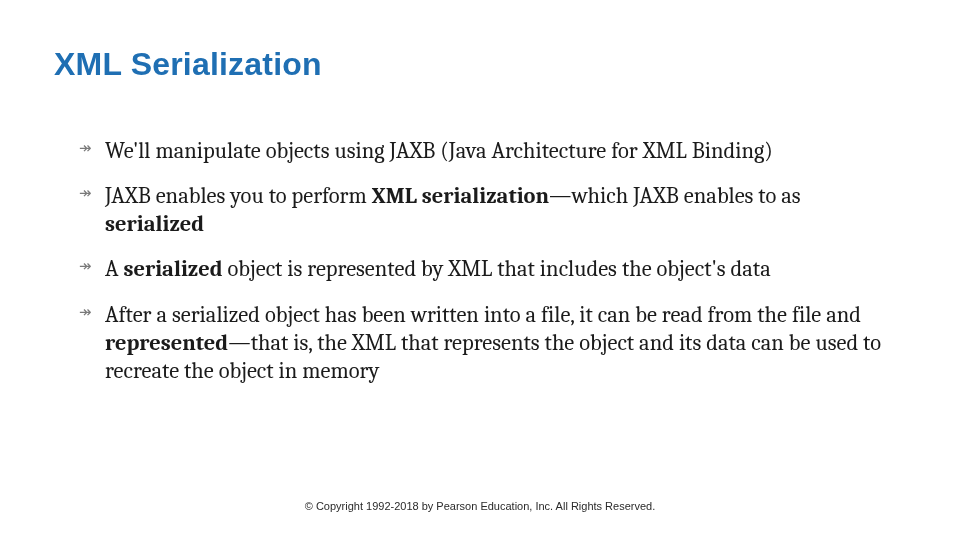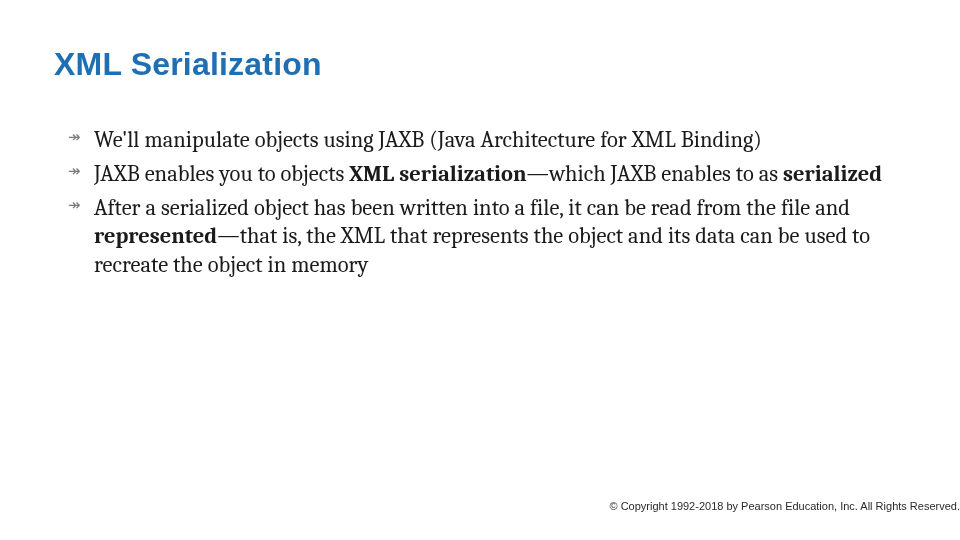--- a/index.html
+++ b/index.html
@@ -38,53 +38,54 @@
   ul.bullets {
     list-style: none;
     margin: 0;
     padding: 0;
   }
   ul.bullets > li {
     position: relative;
     padding-left: 28px;
     font-size: 22.5px;
     line-height: 1.25;
-    margin: 6px;
+    margin: 17px;
     color: #1b1b1b;
   }
   ul.bullets > li::before {
     content: "\21a0"; 
     position: absolute;
     left: 2px;
     top: 2px;
     font-size: 15px;
     color: #7a7a7a;
   }
   .b { font-weight: 700; }
   .footer {
     position: absolute;
     bottom: 28px;
     left: 0;
     right: 0;
-    text-align: right;
+    text-align: center;
     font-size: 11px;
     color: #2a2a2a;
     font-family: "Segoe UI", Arial, sans-serif;
   }
 </style>
 </head>
 <body>
 
 <div class="slide">
 
   <div class="title">XML Serialization</div>
 
   <div class="content">
     <ul class="bullets" id="bullet-list">
         <li><span>We'll manipulate objects using JAXB (Java Architecture for XML Binding)</span></li>
-        <li><span>JAXB enables you to objects </span><span class="b">XML serialization</span><span>—which JAXB enables to as </span><span class="b">serialized</span></li>
+        <li><span>JAXB enables you to perform </span><span class="b">XML serialization</span><span>—which JAXB enables to as </span><span class="b">serialized</span></li>
+        <li><span>A </span><span class="b">serialized</span><span> object is represented by XML that includes the object's data</span></li>
         <li><span>After a serialized object has been written into a file, it can be read from the file and </span><span class="b">represented</span><span>—that is, the XML that represents the object and its data can be used to recreate the object in memory</span></li>
       </ul>
   </div>
 
   <div class="footer">© Copyright 1992-2018 by Pearson Education, Inc. All Rights Reserved.</div>
 
 </div>
 
 </body></html>

